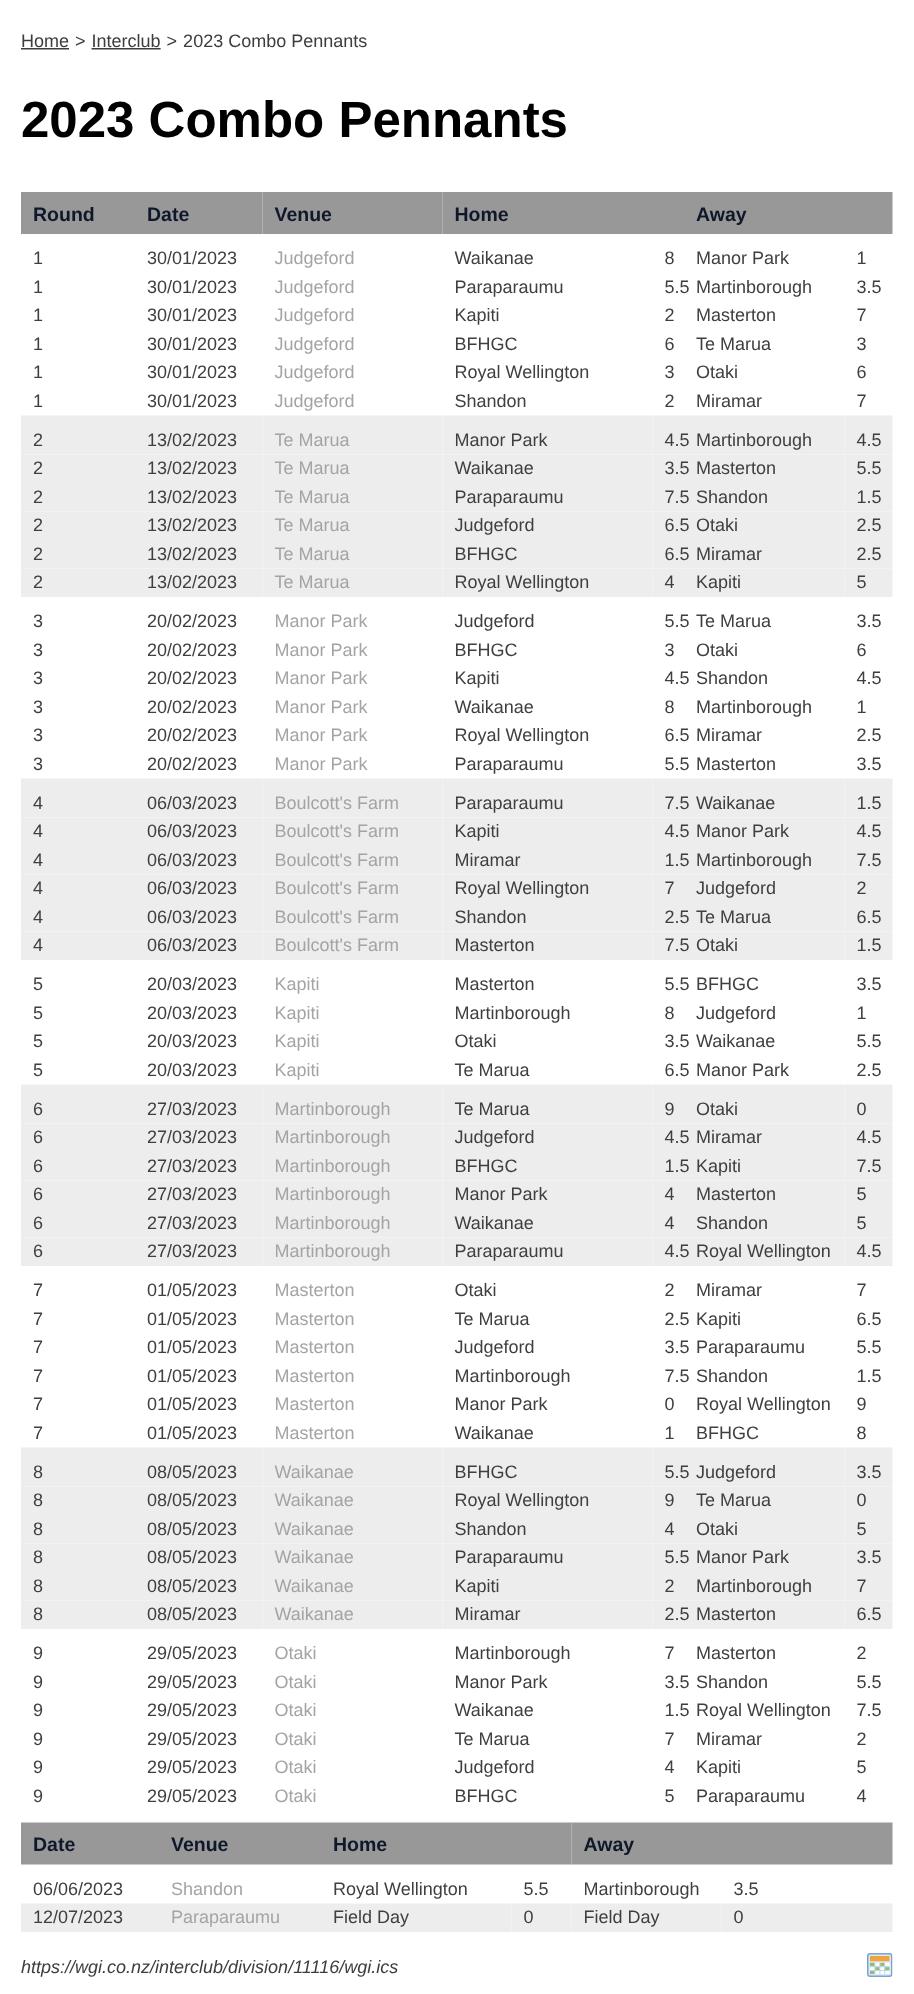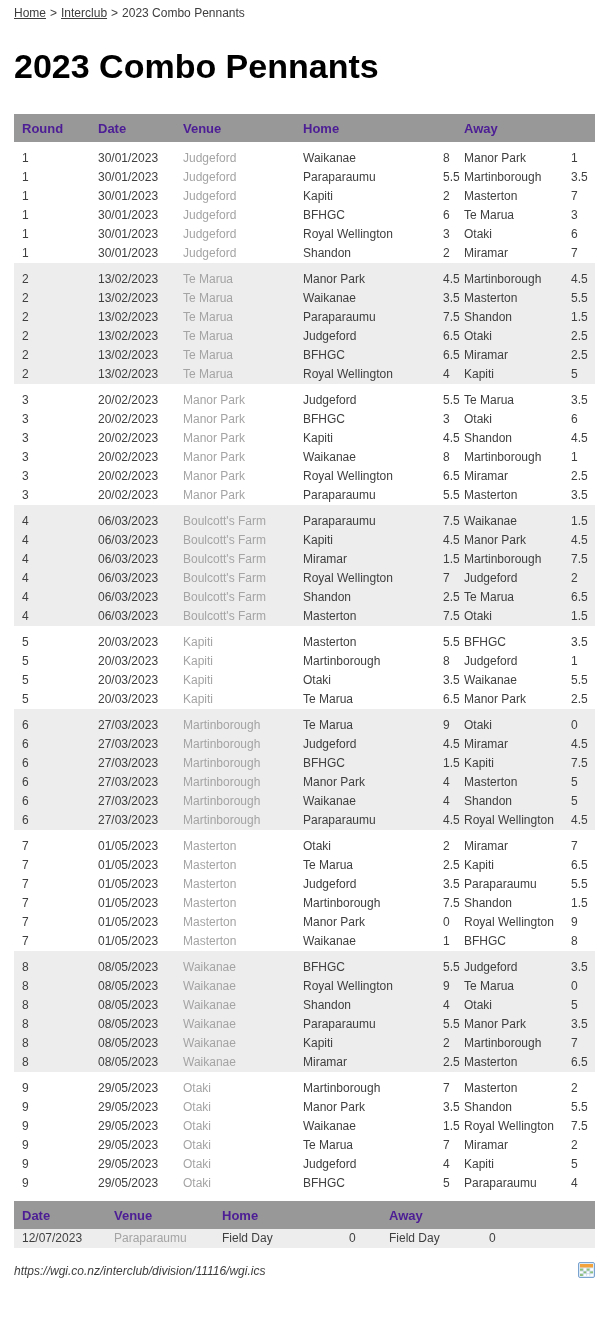--- a/index.html
+++ b/index.html
@@ -2,38 +2,38 @@
 <html><head>
 <meta charset="utf-8">
 <style>
   html, body { margin: 0; padding: 0; background: #ffffff; }
   body {
     width: 609px; height: 1329px;
     font-family: "Liberation Sans", sans-serif;
     color: #3f3f3f;
     overflow: hidden;
   }
-  .page { padding: 6px 14px 0 14px; }
+  .page { padding: 20px 14px 0 14px; }
 
   .breadcrumb { font-size: 12px; color: #3d3d3d; line-height: 14px; }
   .breadcrumb a { color: #3d3d3d; text-decoration: underline; cursor: pointer; }
   .breadcrumb .sep { margin: 0 4px; }
 
   h1.page-title {
     font-size: 34px;
     font-weight: bold;
     color: #000000;
     margin: 27px 0 29px 0;
     line-height: 38px;
   }
 
   table { border-collapse: collapse; table-layout: fixed; width: 581px; font-size: 12px; }
   th {
     background: #989898;
-    color: #4c1d95;
+    color: #0f172a;
     text-align: left;
     font-size: 13px;
     font-weight: bold;
     height: 28px;
     padding: 0 0 0 8px;
     white-space: nowrap;
   }
   td {
     padding: 0 0 0 8px;
     line-height: 19px;
@@ -573,20 +573,28 @@
     </colgroup>
     <thead>
       <tr>
         <th>Date</th>
         <th>Venue</th>
         <th colspan="2">Home</th>
         <th colspan="2">Away</th>
       </tr>
     </thead>
     <tbody id="fixtures-body">
+        <tr class=" group-first">
+          <td>06/06/2023</td>
+          <td class="venue">Shandon</td>
+          <td>Royal Wellington</td>
+          <td>5.5</td>
+          <td>Martinborough</td>
+          <td>3.5</td>
+        </tr>
         <tr class="shade">
           <td>12/07/2023</td>
           <td class="venue">Paraparaumu</td>
           <td>Field Day</td>
           <td>0</td>
           <td>Field Day</td>
           <td>0</td>
         </tr>
       </tbody>
   </table>

